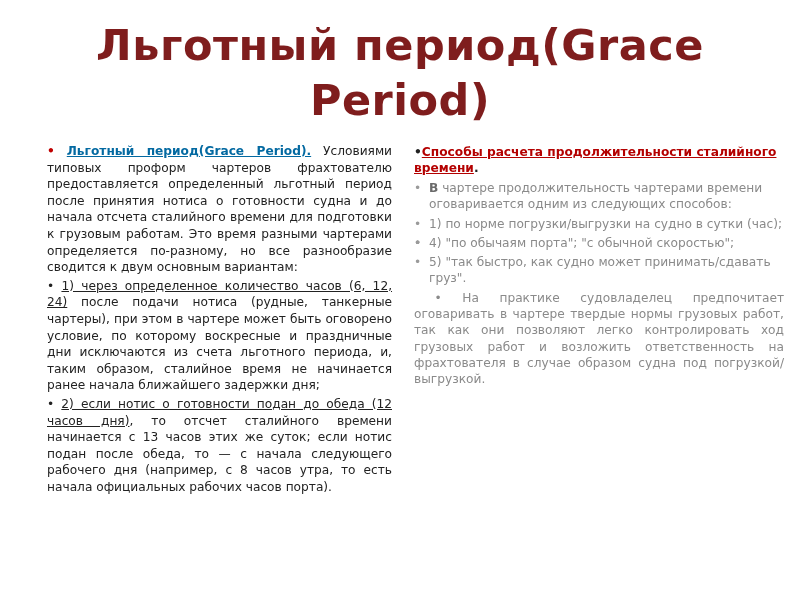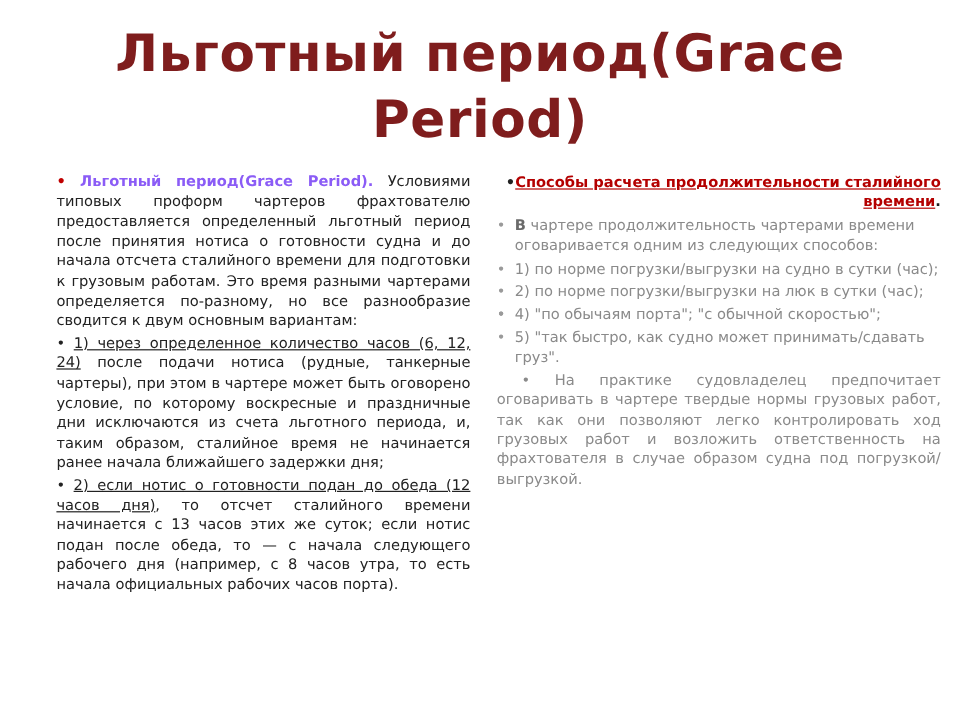--- a/index.html
+++ b/index.html
@@ -48,35 +48,35 @@
     }
     .para {
       margin: 0 0 2px 0;
       text-indent: 0;
     }
     .bullet-red {
       color: #c00000;
       font-weight: bold;
     }
     .heading-red {
-      color: #8b5cf6;
+      color: #0369a1;
       font-weight: bold;
+      text-decoration: underline;
     }
     .ul {
       text-decoration: underline;
     }
     .bullet {
       color: inherit;
     }
     .rc-heading {
       color: #b40000;
       font-weight: bold;
       margin: 0 0 4px 0;
       line-height: 16px;
-      text-align: right;
     }
     .rc-heading .u { text-decoration: underline; }
     .rc-heading .dot { color: #222; font-weight: bold; }
     .rc-item {
       position: relative;
       padding-left: 15px;
       margin: 0 0 3px 0;
       line-height: 16.3px;
     }
     .rc-item .dot {
@@ -121,21 +121,20 @@
   <p class="rc-item">
     <span class="dot">•</span>
     <span class="bold-b">В</span><span> чартере продолжительность чартерами времени оговаривается одним из следующих способов:</span>
   </p>
   <p class="rc-item">
     <span class="dot">•</span>
     <span>1) по норме погрузки/выгрузки на судно в сутки (час);</span>
   </p>
   <p class="rc-item">
     <span class="dot">•</span>
-    <span>2) по норме погрузки/выгрузки на люк в сутки (час);</span>
   </p>
   <p class="rc-item">
     <span class="dot">•</span>
   </p>
   <p class="rc-item">
     <span class="dot">•</span>
     <span>4) "по обычаям порта"; "с обычной скоростью";</span>
   </p>
   <p class="rc-item">
     <span class="dot">•</span>

